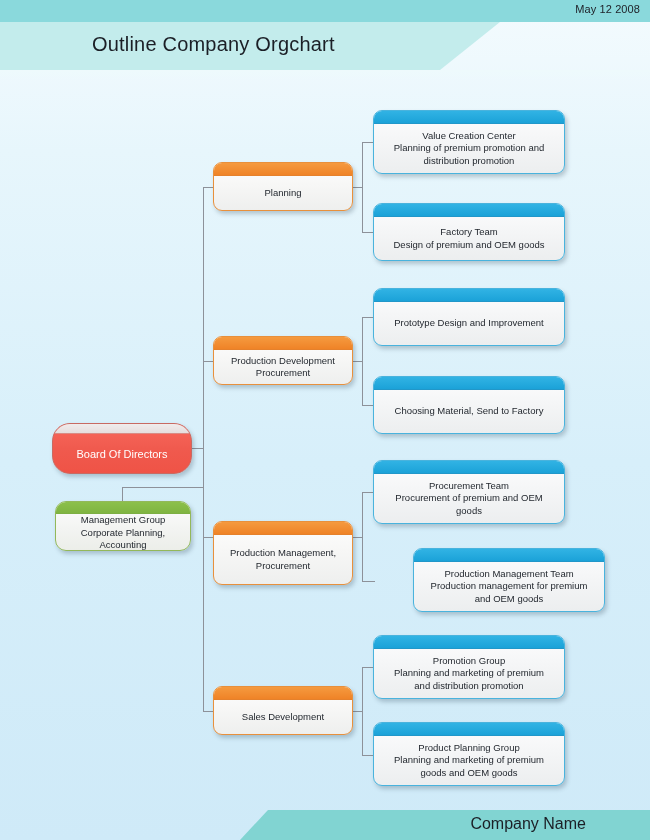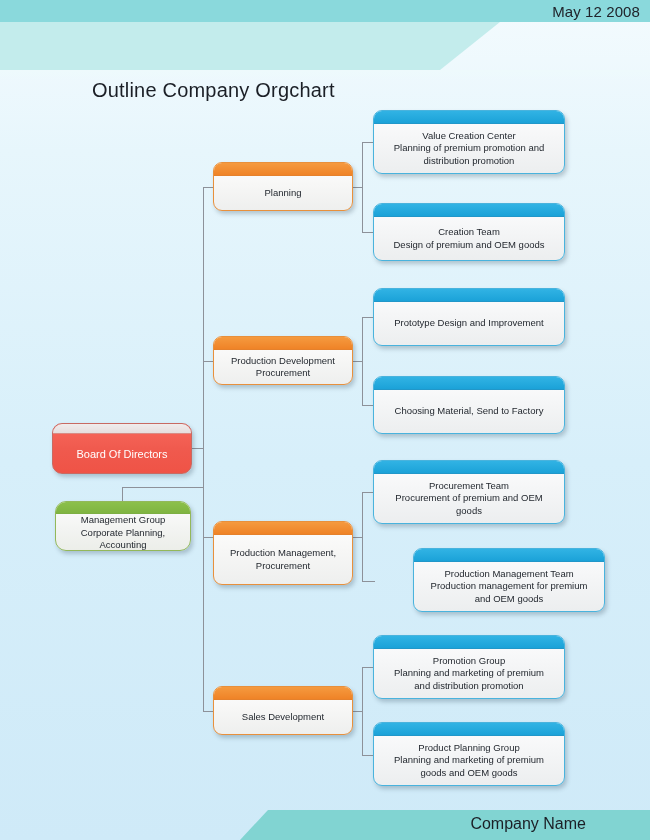--- a/index.html
+++ b/index.html
@@ -30,21 +30,21 @@
   }
   .hdr-date-band2 {
     position: absolute;
     left: 0; top: 0;
     width: 622px; height: 22px;
     background: #8ad9dc;
   }
   .hdr-date {
     position: absolute;
     right: 10px; top: 3px;
-    font-size: 15px;
+    font-size: 11px;
     color: #20242b;
     letter-spacing: 0.1px;
     text-align: center;
   }
   .hdr-title-band {
     position: absolute;
     left: 0; top: 22px;
     width: 650px; height: 48px;
     background: #c3ecec;
     clip-path: polygon(0 0, 500px 0, 440px 100%, 0 100%);
@@ -55,21 +55,20 @@
     width: 650px; height: 10px;
     background: linear-gradient(to bottom, #eefafc, rgba(238,250,252,0));
   }
   .hdr-title {
     position: absolute;
     left: 92px; top: 33px;
     font-size: 20px;
     color: #1b1f26;
     letter-spacing: 0.2px;
     white-space: nowrap;
-    margin-top: 46px;
   }
 
   
   .ftr-band {
     position: absolute;
     left: 0; bottom: 0;
     width: 650px; height: 30px;
     background: #81d4d2;
     clip-path: polygon(268px 0, 650px 0, 650px 100%, 240px 100%, 268px 0);
   }
@@ -121,21 +120,21 @@
   .node .label {
     font-size: 9.5px;
     line-height: 12.5px;
     color: #23282f;
     white-space: pre-line;
   }
 
   
   .node-root {
     border: 1px solid #c86a62;
-    border-radius: 10px;
+    border-radius: 18px;
     background: linear-gradient(to bottom, #f8685c 0%, #f05a4e 50%, #ef5346 100%);
   }
   .node-root .bar {
     height: 9px;
     background: linear-gradient(to bottom, #f0ecec, #e6dede);
     border-bottom: 1px solid #d98b84;
   }
   .node-root .body { padding: 0 6px; }
   .node-root .label {
     color: #ffffff;
@@ -248,21 +247,21 @@
     <div class="body">
       <div class="label">Value Creation Center
 Planning of premium promotion and
 distribution promotion</div>
     </div>
   </div>
 
   <div class="node node-leaf" style="left:373px; top:203px; width:192px; height:58px;">
     <div class="bar"></div>
     <div class="body">
-      <div class="label">Creation Team
+      <div class="label">Factory Team
 Design of premium and OEM goods</div>
     </div>
   </div>
 
   <div class="node node-mid" style="left:213px; top:336px; width:140px; height:49px;">
     <div class="bar"></div>
     <div class="body">
       <div class="label">Production Development
 Procurement</div>
     </div>

